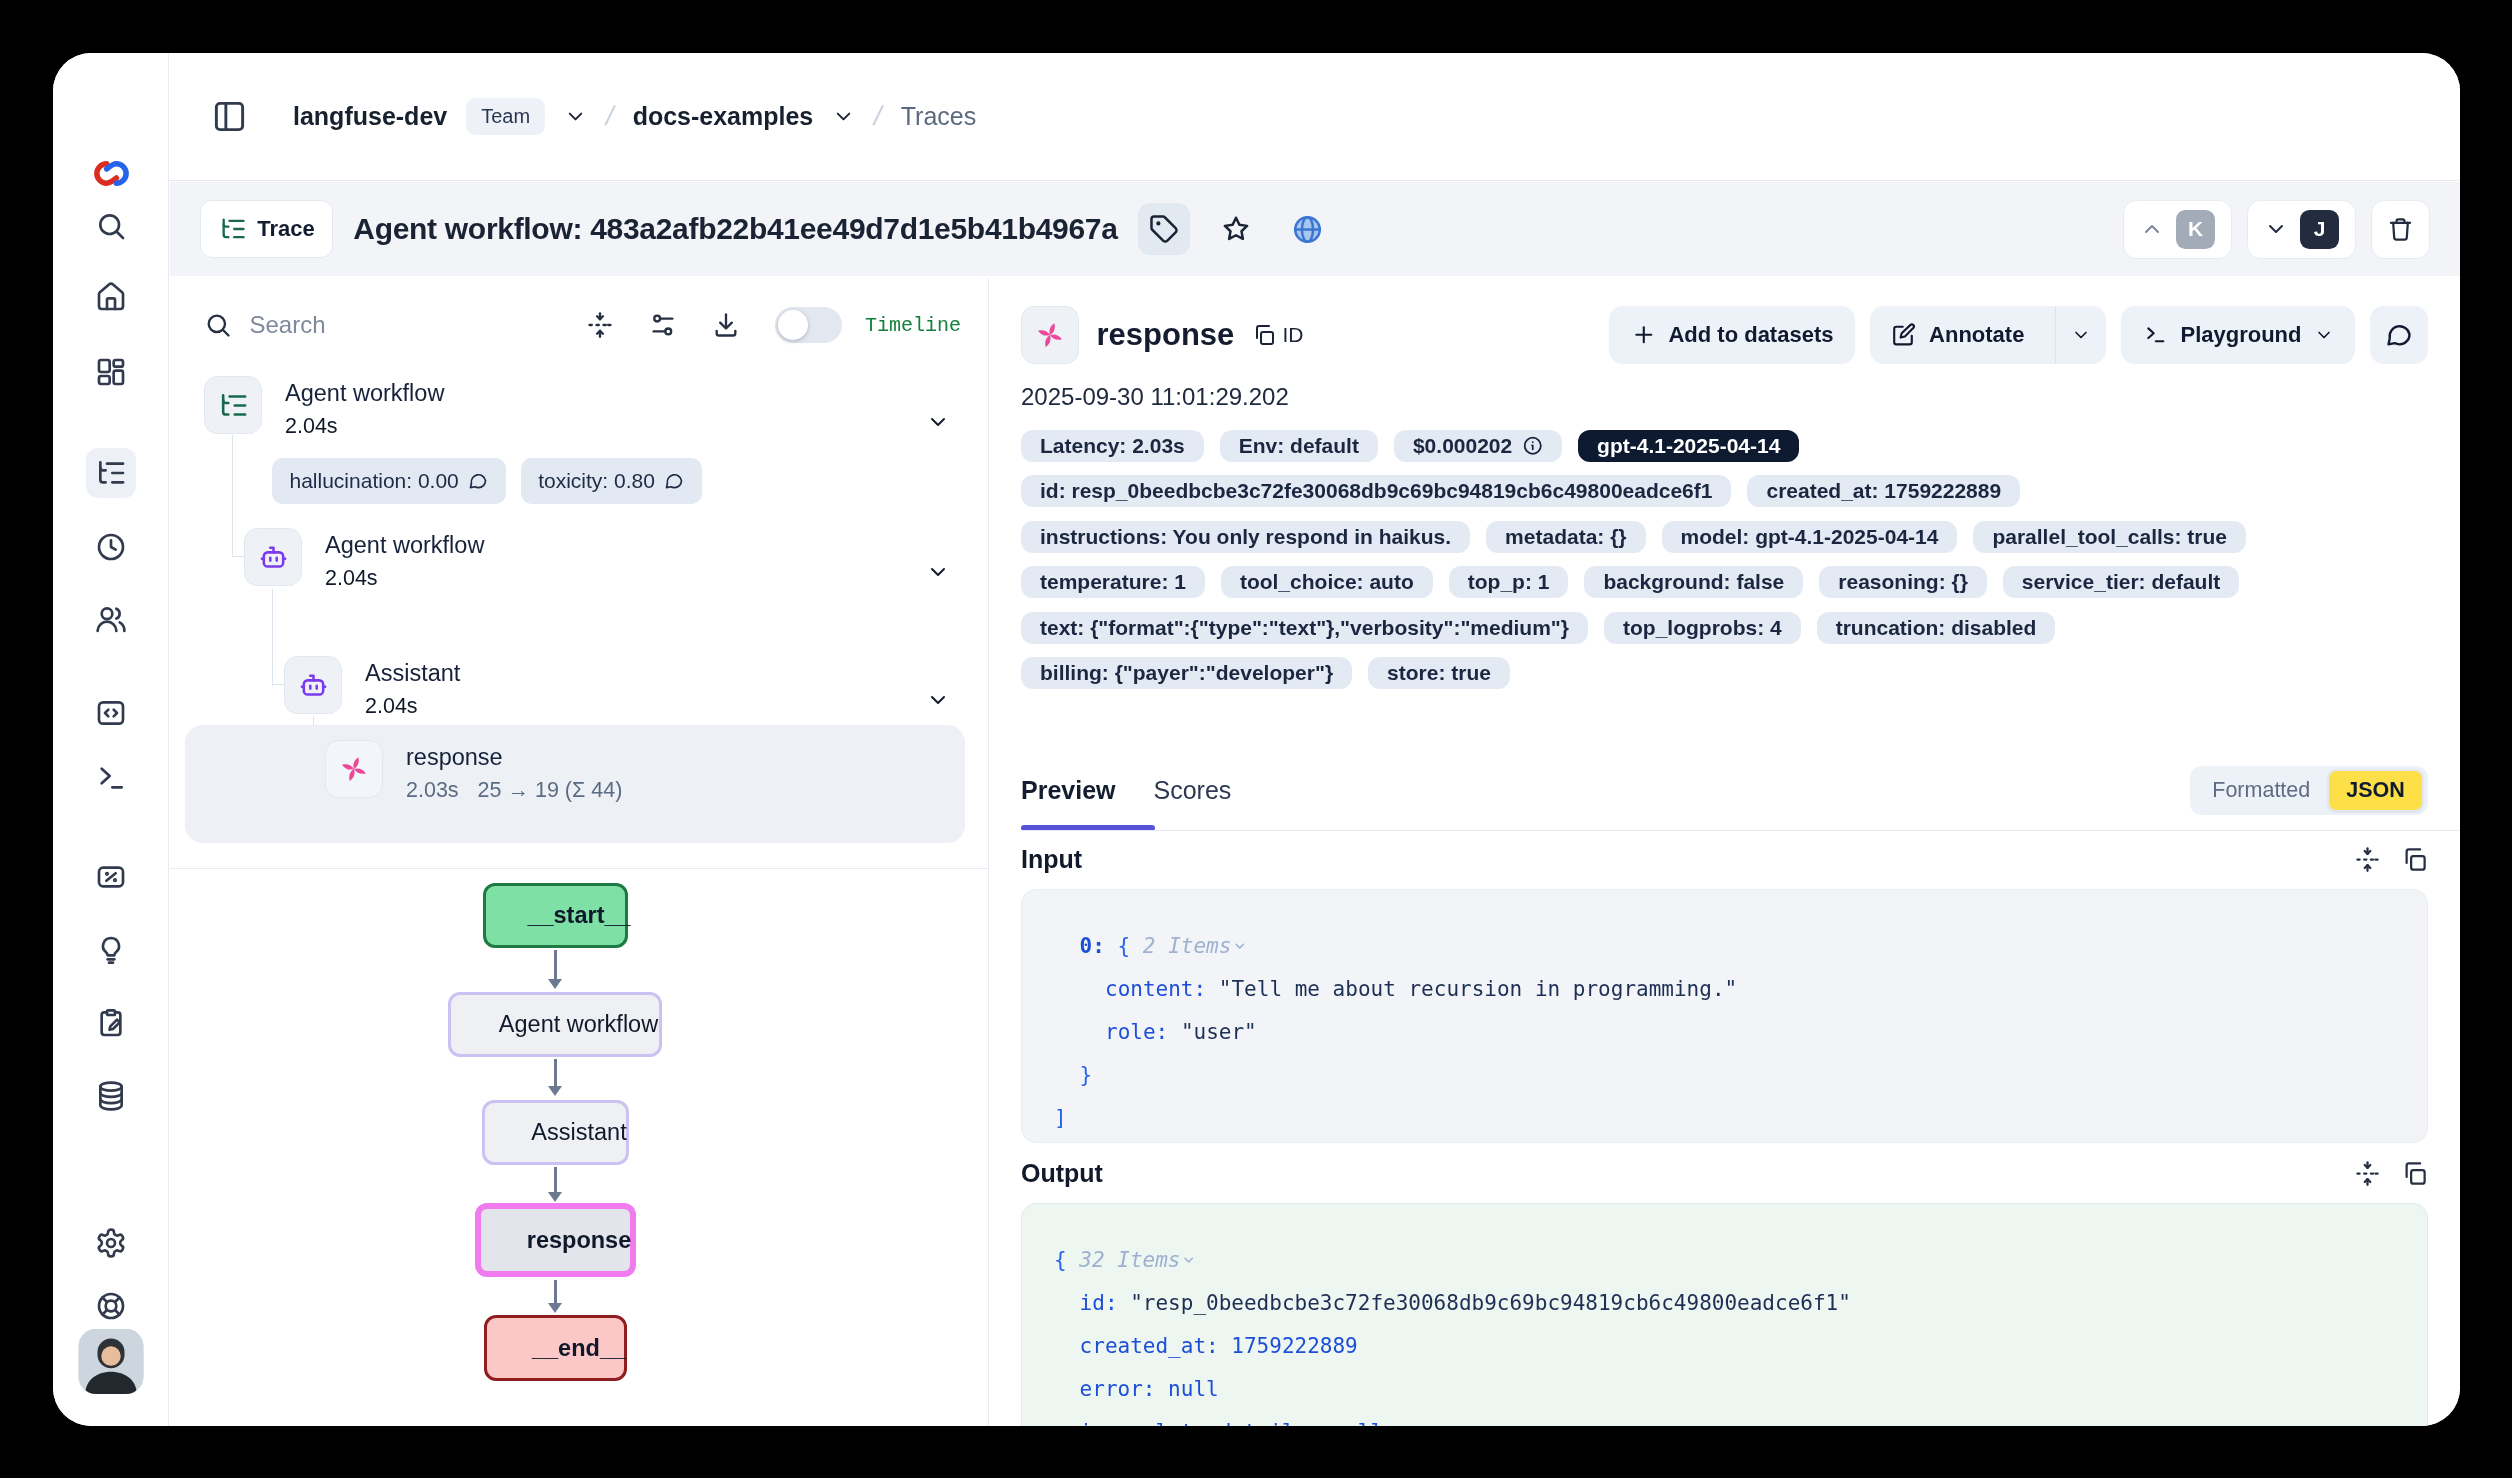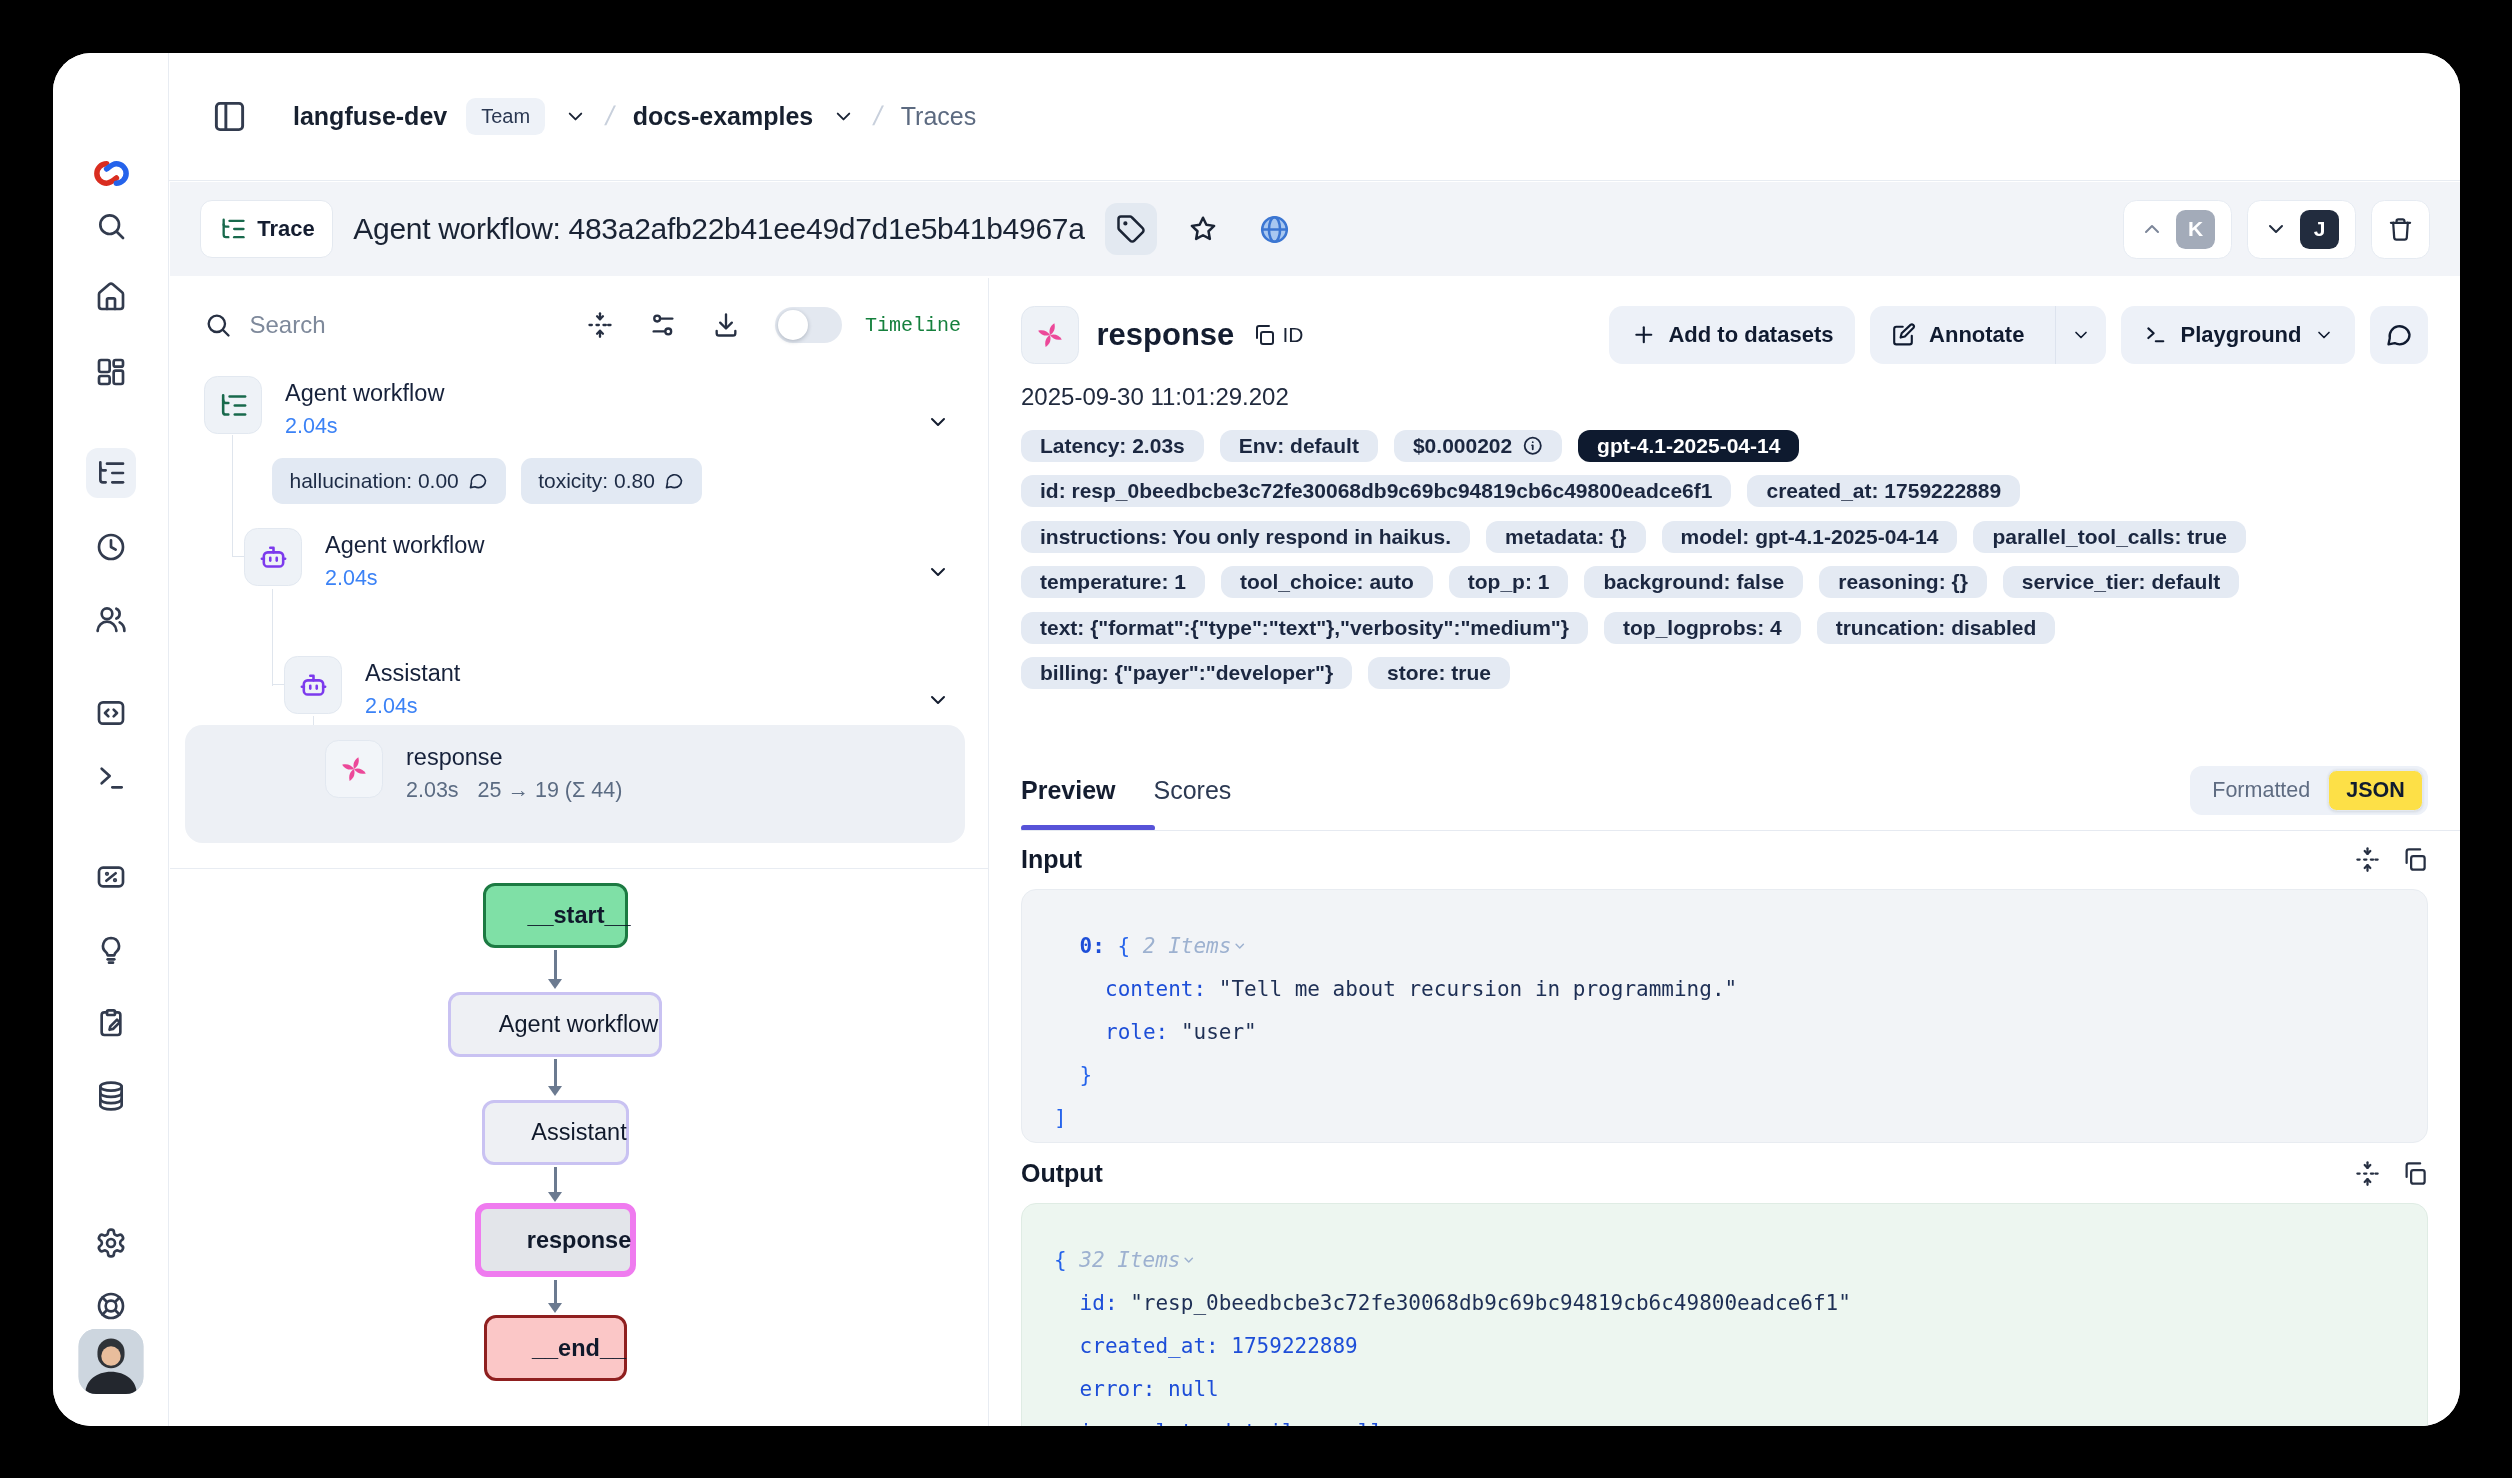--- a/index.html
+++ b/index.html
@@ -23,21 +23,21 @@
   .crumb.light { font-weight:400; color:#5c6a80; margin-left:0; }
   .team-badge { background:#eef2f8; border-radius:9.4px; padding:6.7px 15px; font-size:20px; color:#2b3852; }
   .chev { color:#1b2435; } .chev svg { width:23px; height:23px; }
   .slash { color:#c8d0dc; font-size:27px; font-weight:300; transform:skewX(-12deg); }
 
   
   .tracebar { position:absolute; left:117px; top:129px; right:0; height:94px; background:#f2f4f8; display:flex; align-items:center; padding:0 30px; gap:20px; }
   .trace-pill { display:flex; align-items:center; gap:10.8px; background:#fff; border:1.3px solid #e4e9f0; border-radius:12px; height:58px; padding:0 17.5px; color:#18694c; }
   .trace-pill svg { width:28px; height:28px; }
   .trace-pill span { font-size:22px; font-weight:600; color:#141d30; }
-  .trace-title { font-size:30px; font-weight:400; color:#1a2334; letter-spacing:-0.3px; }
+  .trace-title { font-size:30px; font-weight:700; color:#1a2334; letter-spacing:-0.3px; }
   .tb-icon { width:52px; height:52px; display:flex; align-items:center; justify-content:center; color:#1b2435; border-radius:12px; }
   .tb-icon svg { width:30px; height:30px; }
   .tb-icon.hovered { background:#e3e9f1; }
   .tracebar-right { margin-left:auto; display:flex; align-items:center; gap:15px; }
   .nav-btn { display:flex; align-items:center; gap:12px; background:#fff; border:1.3px solid #e6ebf2; border-radius:13.4px; height:59px; padding:0 16px; }
   .nav-btn svg { width:24px; height:24px; }
   .kbd { width:39px; height:39px; border-radius:9.4px; color:#fff; font-size:21px; font-weight:700; display:flex; align-items:center; justify-content:center; }
   .kbd.gray { background:#a3abb9; } .kbd.dark { background:#222c3e; }
   .chev-muted { color:#7c8699; } .chev-dark { color:#232d3f; }
 
@@ -54,21 +54,21 @@
   .ltool-icons svg { width:28px; height:28px; }
   .toggle { width:67px; height:36px; border-radius:18px; background:#e3e8f0; position:relative; flex:none; }
   .toggle .knob { position:absolute; left:3.4px; top:3.4px; width:30px; height:30px; border-radius:50%; background:#fff; box-shadow:0 1.3px 4px rgba(20,30,50,.25); }
   .timeline-lab { font-size:20px; color:#15803d; margin-left:-12px;font-family:Liberation Mono, monospace; }
 
   
   .icbox { width:58px; height:58px; border-radius:13.4px; background:#eef2f7; border:1.3px solid #e2e8f0; display:flex; align-items:center; justify-content:center; flex:none; }
   .icbox svg { width:31px; height:31px; }
   .trow { position:absolute; display:flex; gap:23px; align-items:flex-start; }
   .tlabel { font-size:23.5px; font-weight:500; color:#16213a; line-height:1.45; }
-  .tdur { font-size:21.5px; color:#3b82f6; margin-top:4px; }
+  .tdur { font-size:21.5px; color:#0f172a; margin-top:4px; }
   .tchev { position:absolute; right:38px; color:#141d30; } .tchev svg { width:24px; height:24px; }
   .scorewrap { position:absolute; top:180px; left:102px; display:flex; gap:15px; }
   .scorepill { display:flex; align-items:center; gap:9.4px; background:#e2e9f3; border-radius:10.8px; height:46px; padding:0 17.5px; font-size:21px; font-weight:500; color:#1d2b45; }
   .scorepill svg { width:20px; height:20px; }
   .conn { position:absolute; background:#dfe5ed; }
   .sel-row { position:absolute; top:447px; left:15px; right:23px; height:118px; background:#edf0f5; border-radius:17.5px; }
   .resp-metrics { display:flex; gap:19px; font-size:21.5px; color:#5b6b82; margin-top:4px; }
   .graph-divider { position:absolute; top:590px; left:0; right:0; border-top:1.3px solid #e8ecf2; }
 
   

